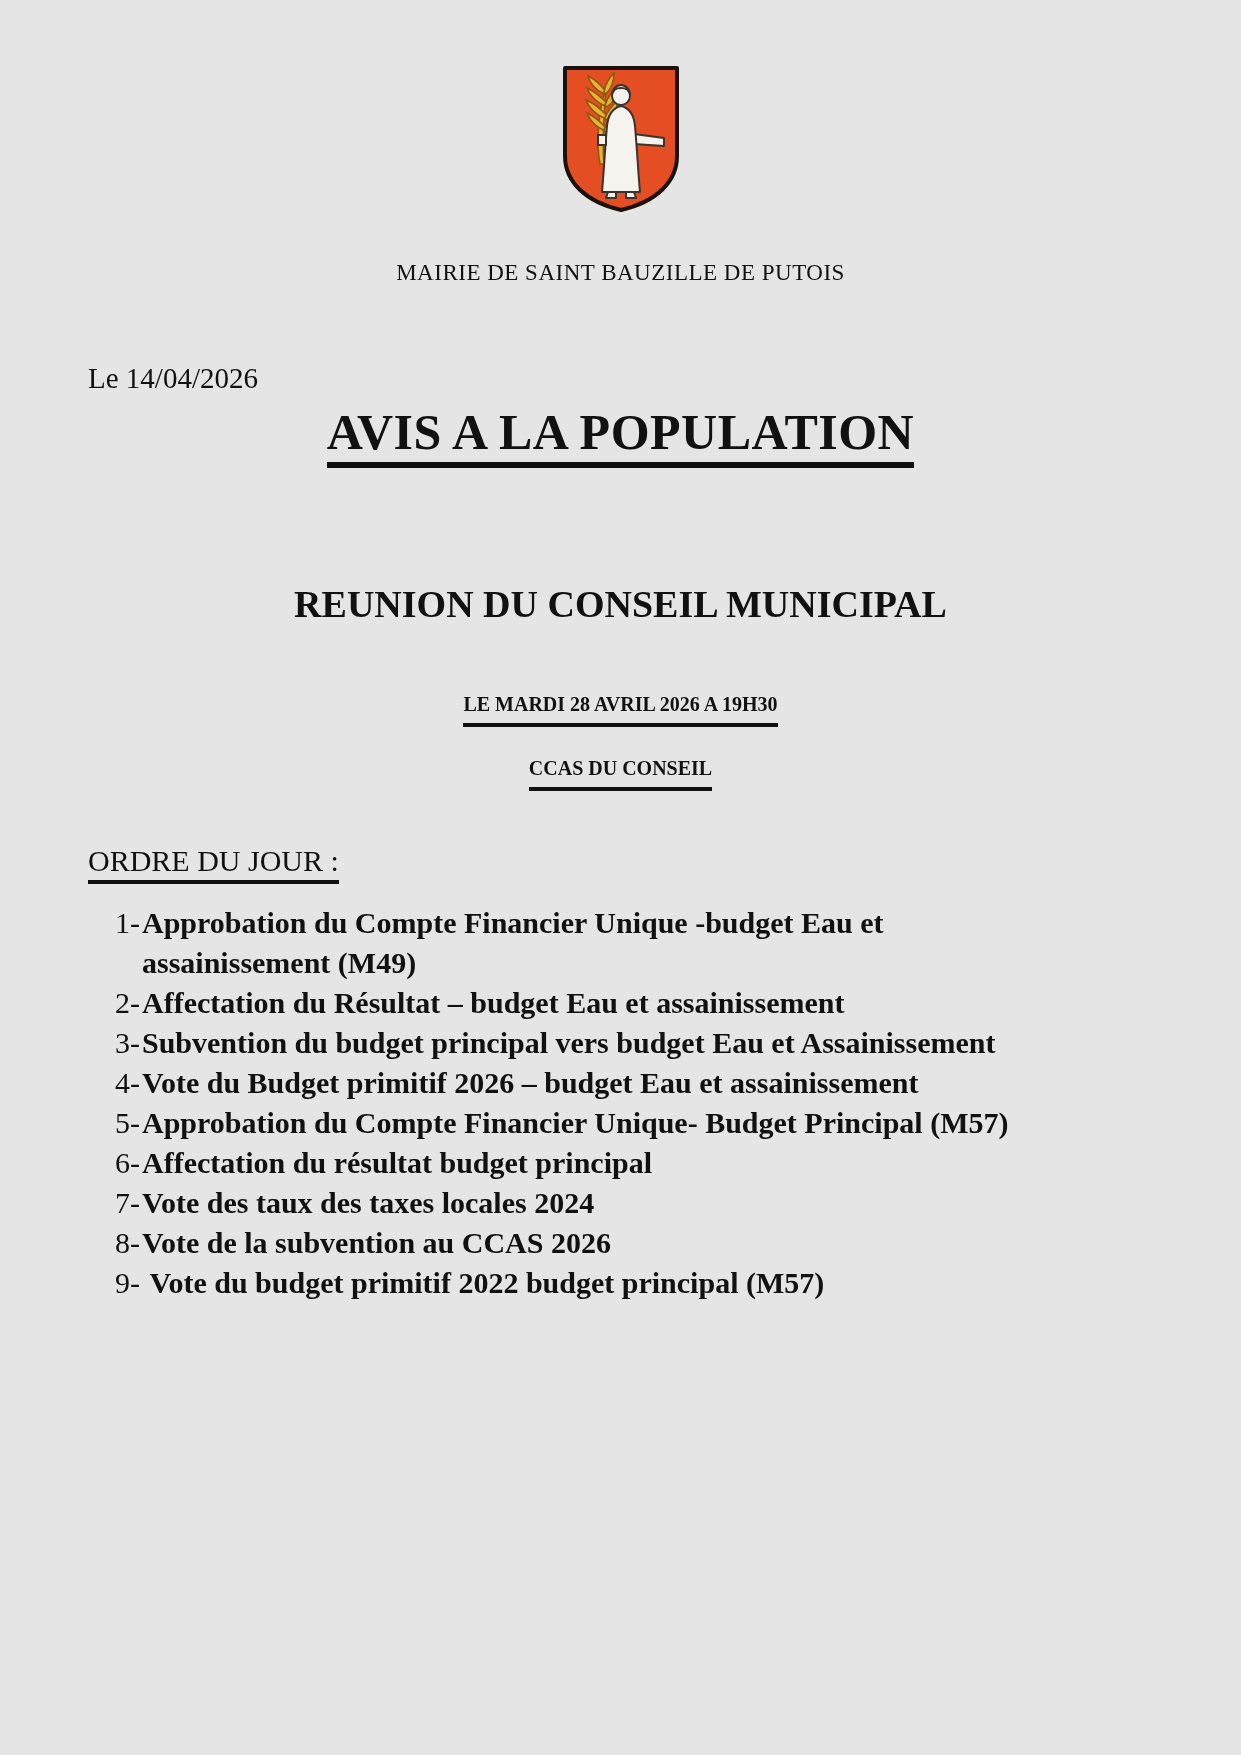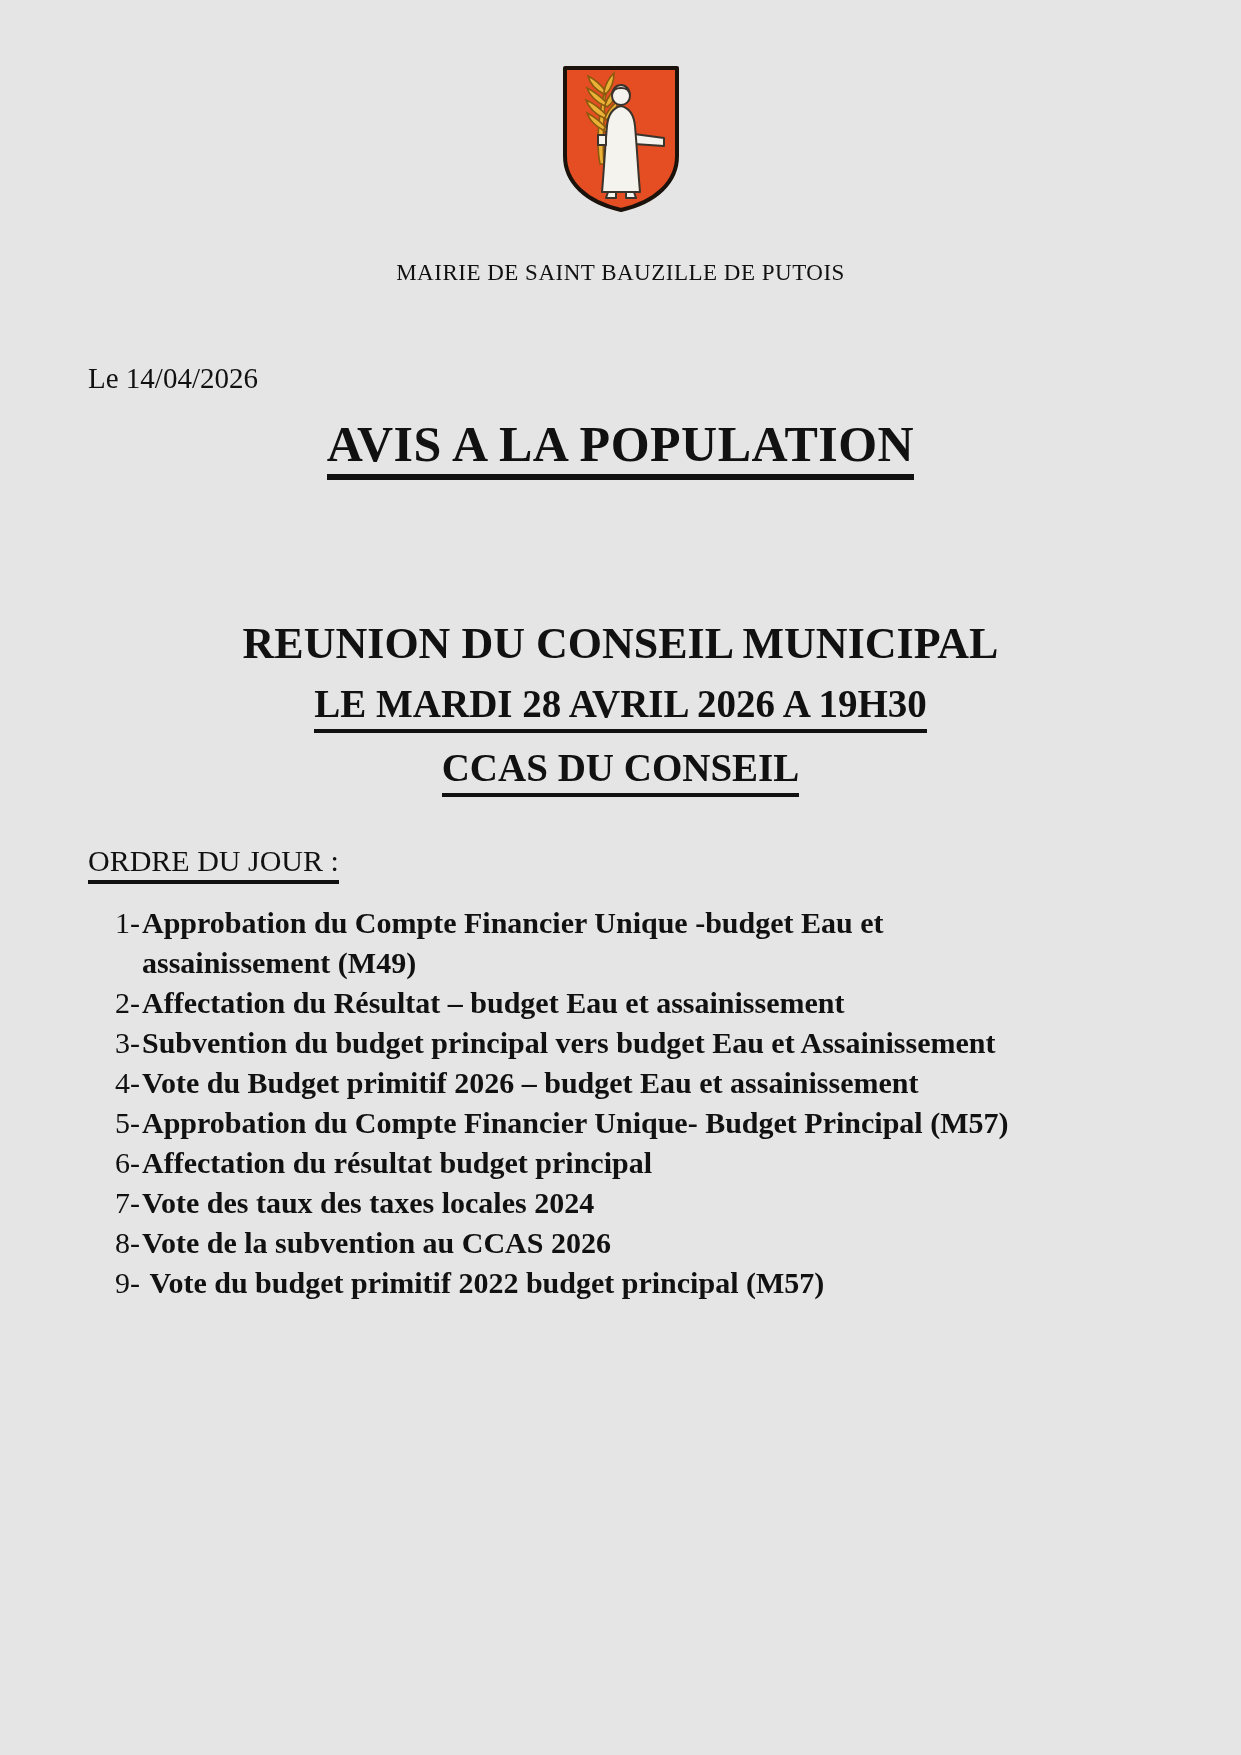--- a/index.html
+++ b/index.html
@@ -49,56 +49,54 @@
     text-align: center;
   }
   .main-title {
     display: inline-block;
     font-size: 50px;
     line-height: 56px;
     font-weight: bold;
     padding-bottom: 2px;
     border-bottom: 6px solid #111;
     letter-spacing: 0.5px;
-    margin-top: 12px;
   }
   .subtitle-wrap {
     position: absolute;
     top: 582px;
     left: 0;
     width: 100%;
     text-align: center;
   }
   .subtitle {
     display: inline-block;
-    font-size: 44px;
+    font-size: 38px;
     line-height: 44px;
     font-weight: bold;
-    margin-top: 40px;
   }
   .meeting-datetime-wrap {
     position: absolute;
     top: 686px;
     left: 0;
     width: 100%;
     text-align: center;
   }
   .meeting-location-wrap {
     position: absolute;
     top: 750px;
     left: 0;
     width: 100%;
     text-align: center;
   }
   .meeting-line {
     display: inline-block;
-    font-size: 39px;
+    font-size: 20px;
     line-height: 36px;
     font-weight: bold;
-    padding-bottom: 7px;
+    padding-bottom: 1px;
     border-bottom: 4px solid #111;
   }
   .agenda-heading {
     position: absolute;
     top: 843px;
     left: 88px;
   }
   .agenda-heading span {
     display: inline-block;
     font-size: 30px;

